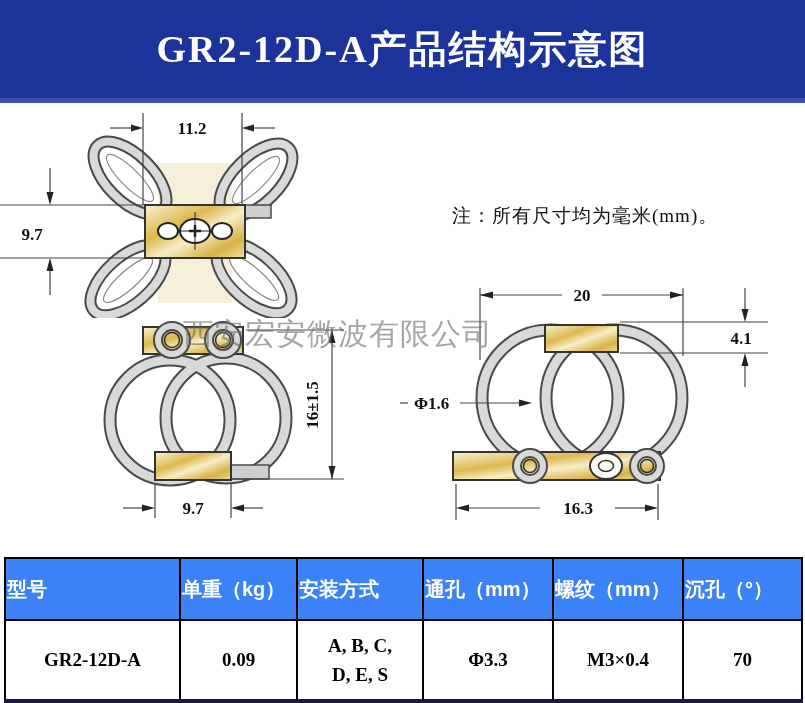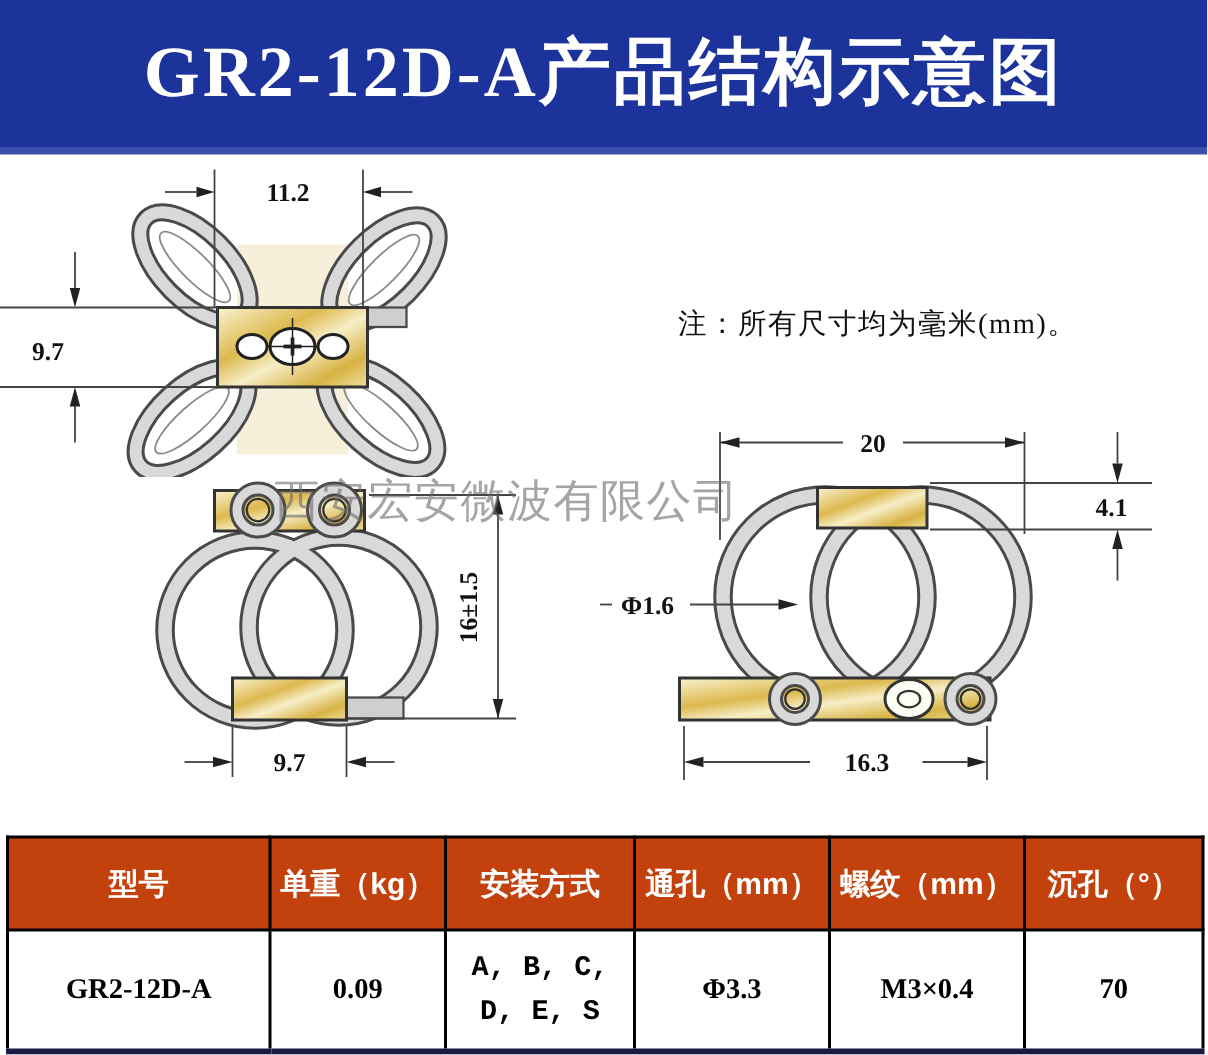--- a/index.html
+++ b/index.html
@@ -3,21 +3,21 @@
 <meta charset="utf-8">
 <style>
   html,body{margin:0;padding:0;background:#ffffff;}
   #page{position:relative;width:805px;height:703px;background:#ffffff;overflow:hidden;
         font-family:"Liberation Serif",serif;}
 
   
   .banner{position:absolute;left:0;top:0;width:805px;height:98px;background:#1c339c;}
   .banner-strip{position:absolute;left:0;top:98px;width:805px;height:5px;background:#3c51ad;}
   .banner-title{position:absolute;left:0;top:0;width:805px;height:98px;line-height:98px;
-        text-align:center;color:#ffffff;font-size:48px;font-weight:600;letter-spacing:2px;}
+        text-align:center;color:#ffffff;font-size:38px;font-weight:600;letter-spacing:2px;}
 
   
   .note{position:absolute;left:452px;top:203px;font-size:19px;color:#111;letter-spacing:1px;}
 
   
   .watermark{position:absolute;left:183px;top:314px;font-size:30px;letter-spacing:1px;
         color:rgba(105,105,105,0.60);white-space:nowrap;z-index:30;pointer-events:none;}
 
   
   .view{position:absolute;}
@@ -26,26 +26,26 @@
   #side-view{left:400px;top:268px;}
   text.dim{font-family:"Liberation Serif",serif;font-weight:bold;font-size:17px;fill:#111;}
   .wire-outer{fill:none;stroke:#4a4a4a;}
   .wire-inner{fill:none;stroke:#d9d9d9;}
   .dline{stroke:#444;stroke-width:1.2;fill:none;}
   .ah{fill:#222;stroke:none;}
 
   
   table.spec{position:absolute;left:4px;top:557px;width:797px;border-collapse:collapse;
         table-layout:fixed;border:2px solid #000;}
-  table.spec th{background:#c2410c;color:#fff;font-family:"Liberation Sans",sans-serif;
-        font-weight:bold;font-size:20px;height:58px;border:2px solid #000;text-align:center;}
+  table.spec th{background:#3b82f6;color:#fff;font-family:"Liberation Sans",sans-serif;
+        font-weight:bold;font-size:20px;height:58px;border:2px solid #000;text-align:left;}
   table.spec td{background:#fff;color:#000;font-family:"Liberation Serif",serif;
         font-weight:bold;font-size:19px;height:76px;border:2px solid #000;text-align:center;
         border-bottom:5px solid #191942;}
-  td .l2{line-height:1.55;font-family:Liberation Mono, monospace;}
+  td .l2{line-height:1.55;}
 </style>
 </head>
 <body>
 
 <div id="page">
 
   <div class="banner"></div>
   <div class="banner-strip"></div>
   <div class="banner-title">GR2-12D-A产品结构示意图</div>
 

